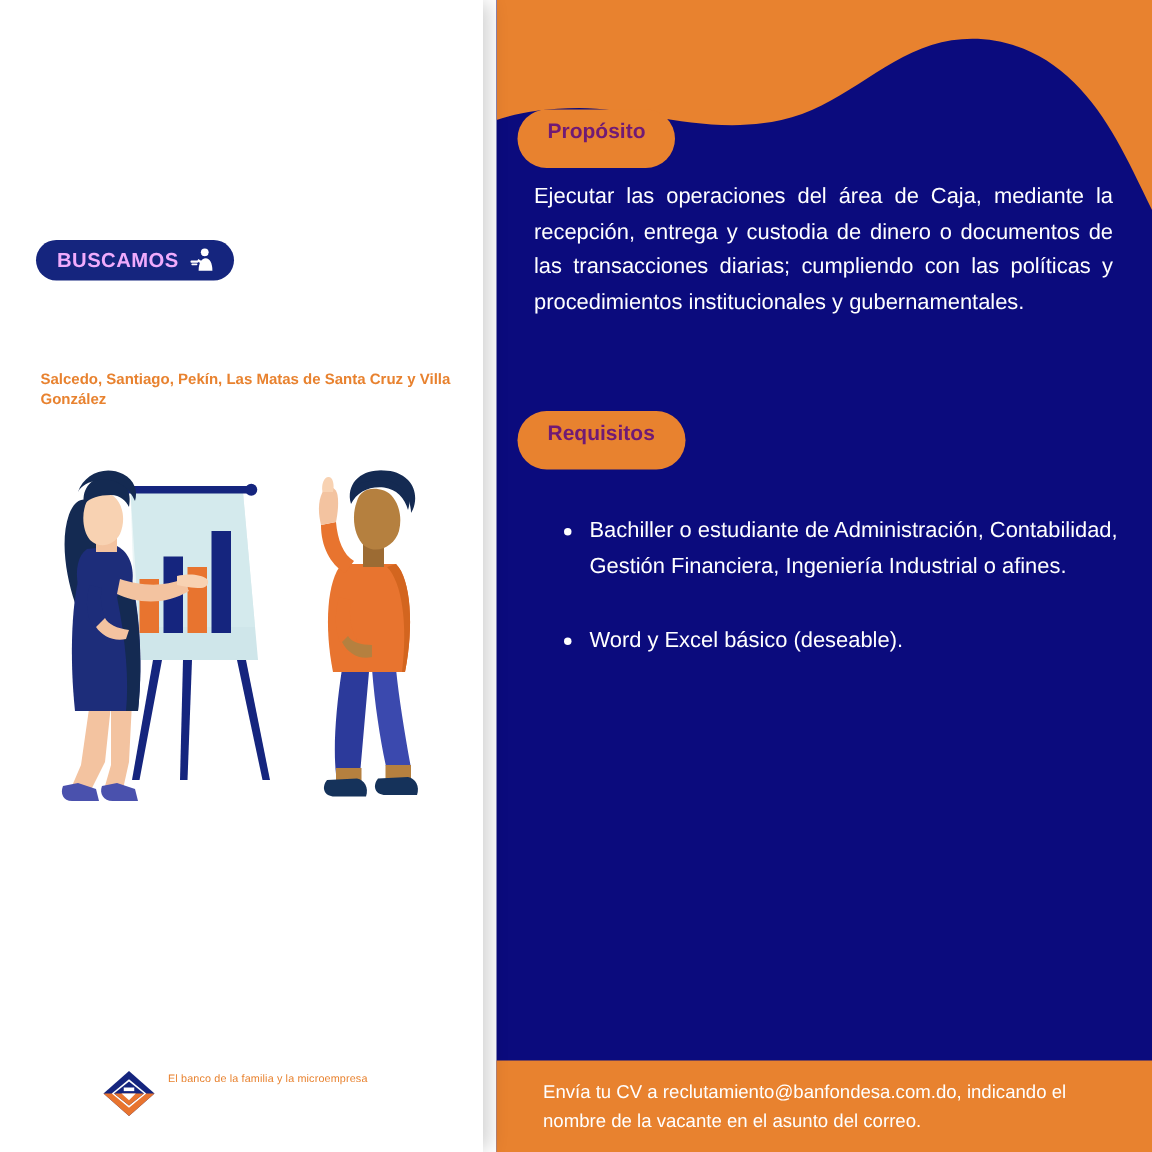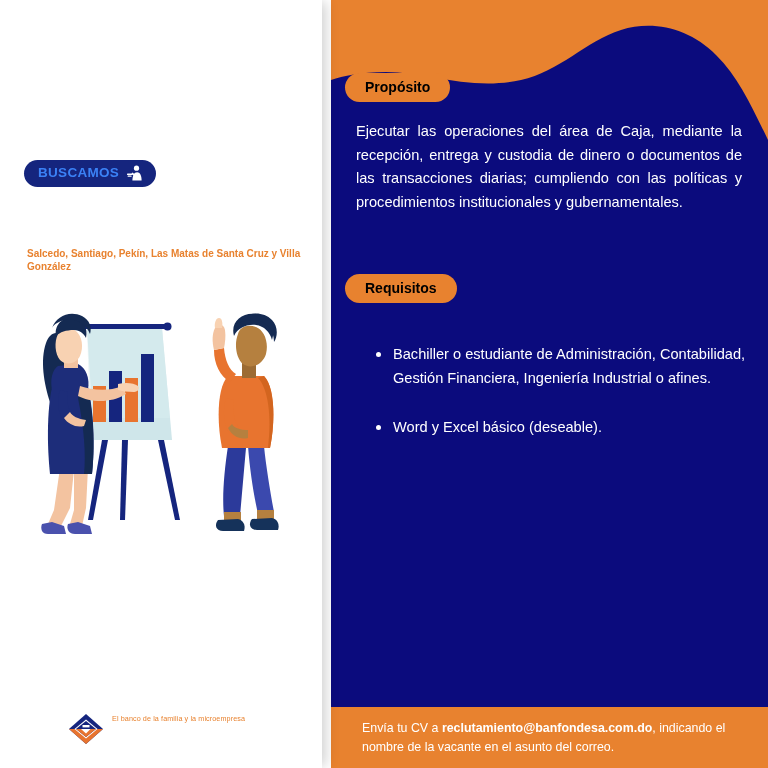--- a/index.html
+++ b/index.html
@@ -25,22 +25,22 @@
   .white-card{
     position:absolute;left:0;top:0;width:322px;height:768px;
     background:#ffffff;
     box-shadow:6px 0 12px -2px rgba(0,0,0,0.18);
     z-index:2;
   }
 
   
   .buscamos-badge{
     position:absolute;left:24px;top:160px;
-    display:inline-flex;align-items:flex-start;gap:7px;
-    background:#15257e;color:#3b82f6;
+    display:inline-flex;align-items:center;gap:7px;
+    background:#15257e;color:#f0abfc;
     border-radius:999px;
     padding:5px 13px 6px 14px;
     font-size:13.5px;font-weight:bold;letter-spacing:.3px;
   }
   .buscamos-badge .teller-icon{display:block;width:17px;height:16px;}
 
   .job-title{
     position:absolute;left:23px;top:203px;
     color:#15257e;font-size:25px;font-weight:bold;letter-spacing:-.2px;
     margin:0;
@@ -69,23 +69,23 @@
   .logo-word .fondesa{color:#15257e;}
   .logo-word .reg{font-size:8px;vertical-align:super;color:#15257e;}
   .logo-tagline{
     color:#e8822f;font-size:7.2px;margin-top:3px;letter-spacing:.1px;
     text-align:right;white-space:nowrap;
   }
 
   
   .section-pill{
     position:absolute;
-    background:#e8822f;color:#000000;
+    background:#e8822f;color:#701a75;
     border-radius:999px;
-    padding:6px 20px 7px 20px;
+    padding:6px 20px 17px 20px;
     font-size:14px;font-weight:bold;
     display:inline-block;
   }
   #pill-proposito{left:345px;top:73px;}
   #pill-requisitos{left:345px;top:274px;}
 
   .proposito-text{
     position:absolute;left:356px;top:120px;width:386px;
     color:#ffffff;font-size:14.6px;line-height:1.62;
     text-align:justify;text-justify:inter-word;
@@ -108,21 +108,21 @@
   
   .footer-bar{
     position:absolute;left:331px;top:707px;width:437px;height:61px;
     background:#e8822f;
     display:flex;align-items:center;
   }
   .footer-text{
     margin:0;padding:0 26px 0 31px;
     color:#ffffff;font-size:12.4px;line-height:1.5;
   }
-  .footer-text .email{font-weight:bold;text-align:right;}
+  .footer-text .email{font-weight:normal;text-align:right;}
 </style>
 </head>
 <body>
 
 <div id="poster">
 
   <div class="navy-panel"></div>
 
   <div class="top-wave">
     <svg width="437" height="140" viewBox="0 0 437 140" xmlns="http://www.w3.org/2000/svg">

